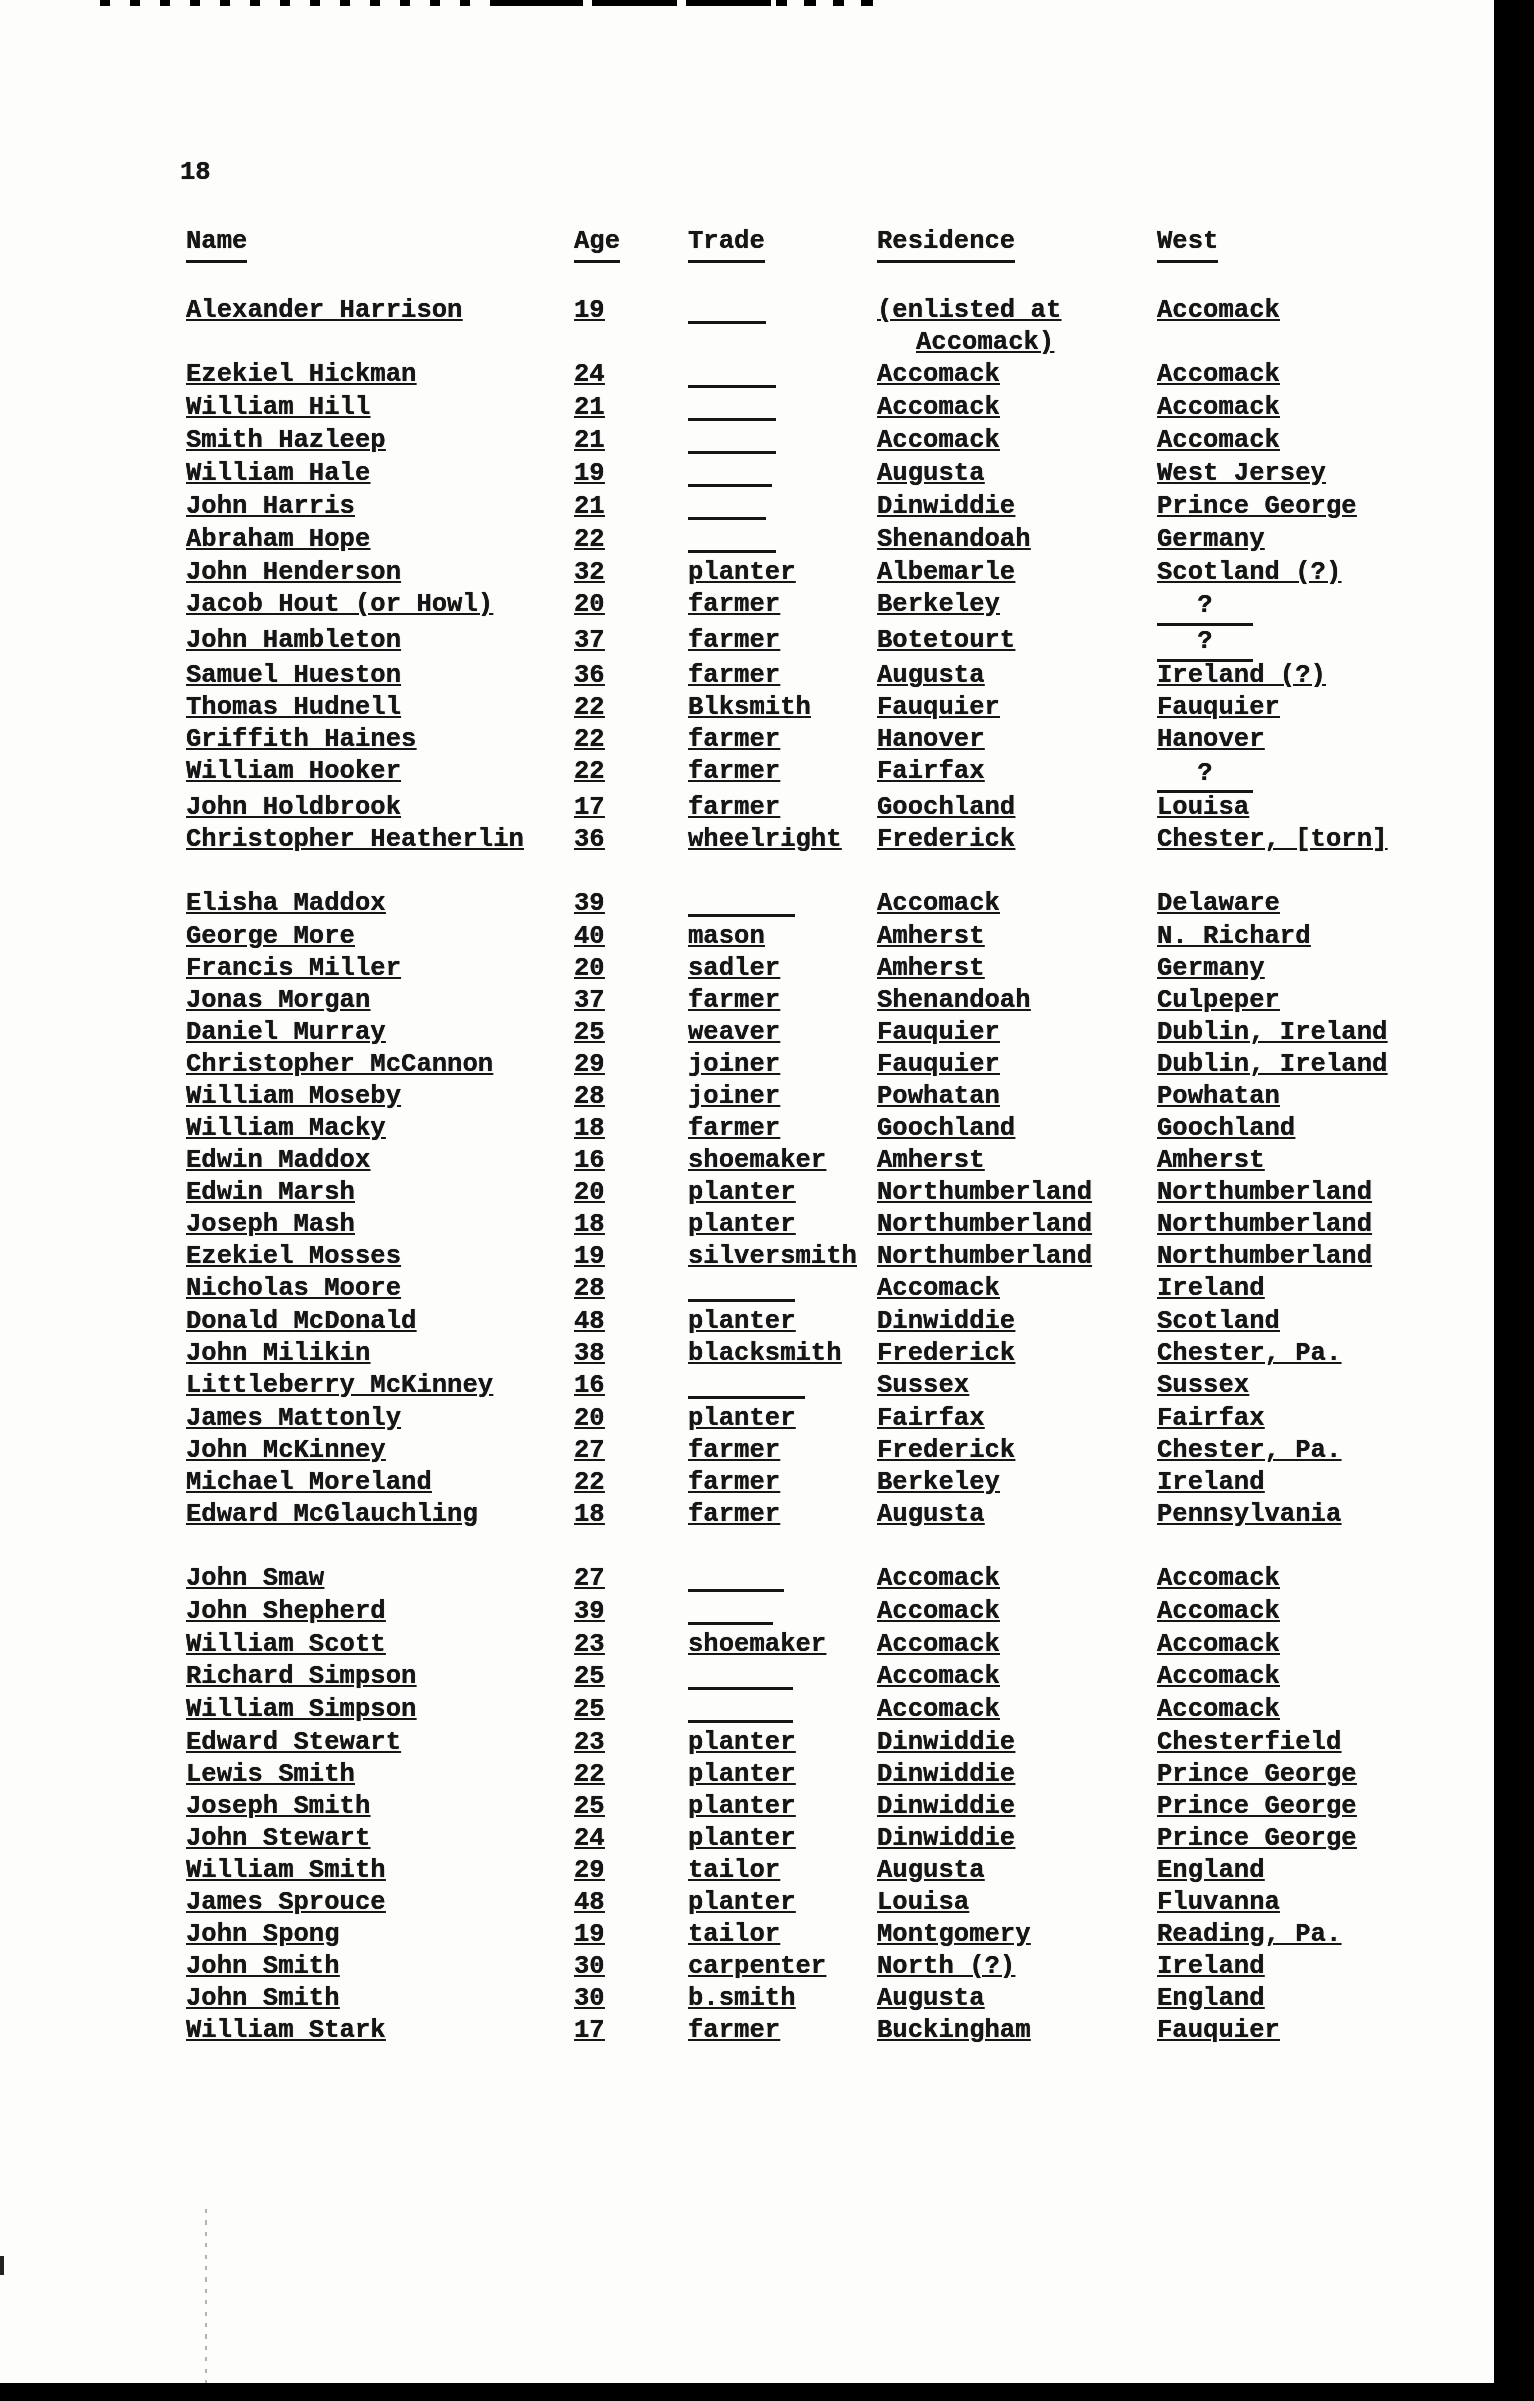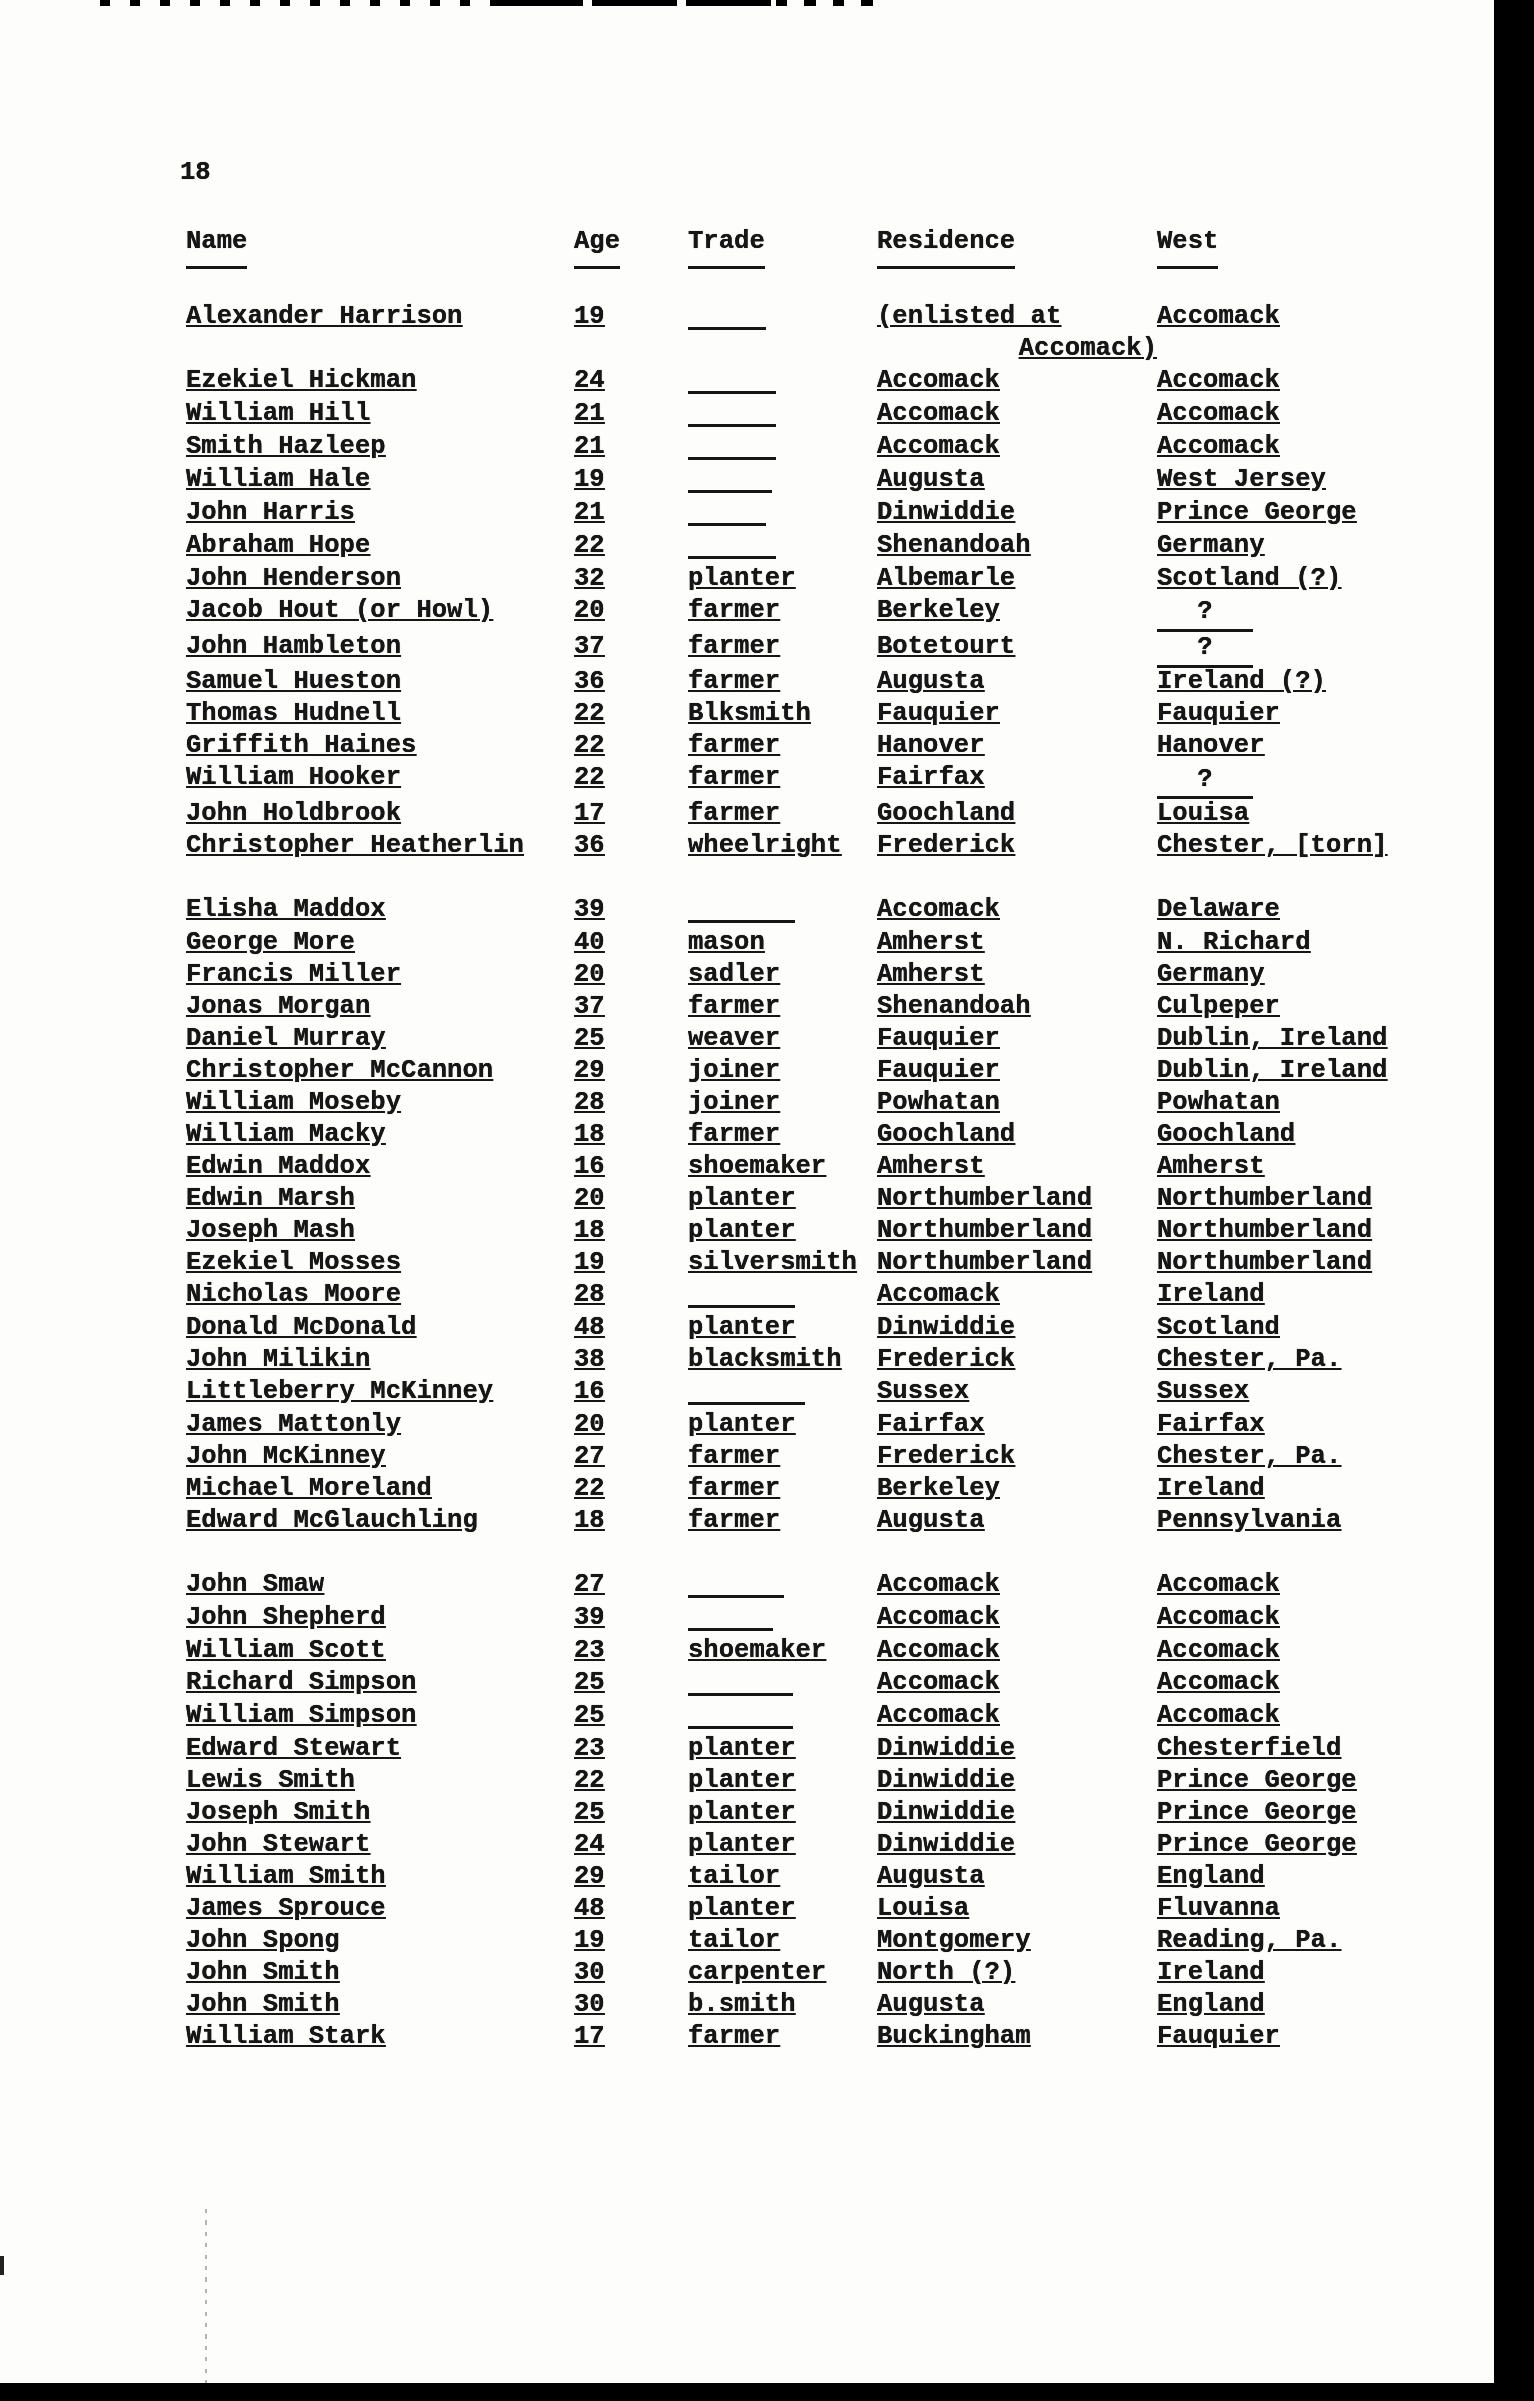--- a/index.html
+++ b/index.html
@@ -25,23 +25,23 @@
     position:absolute;left:180px;top:158px;
     font-size:25.6px;font-weight:bold;text-shadow:0 0 0.7px #000;
   }
   .muster-table{
     position:absolute;left:186px;top:226px;width:1308px;
     font-size:25.6px;font-weight:bold;line-height:32px;
     text-shadow:0 0 0.7px #000;
   }
   .row{display:grid;grid-template-columns:388px 114px 189px 280px auto;min-height:32px;align-items:start;}
   .cell{white-space:nowrap;}
-  .hul{border-bottom:3.6px solid #161616;padding-bottom:8px;display:inline-block;}
+  .hul{border-bottom:3.6px solid #161616;padding-bottom:2px;display:inline-block;}
   .group{margin-top:32px;text-decoration:underline;}
-  .res-line2{padding-left:39px;text-align:right;}
+  .res-line2{padding-left:39px;}
   .blank-line{
     display:inline-block;height:20px;border-bottom:3.6px solid #161616;
     position:relative;top:5.7px;
   }
   .unknown{
     display:inline-block;width:96px;text-align:center;
     border-bottom:3.6px solid #161616;padding-bottom:0.7px;
     position:relative;top:1.4px;
   }
 </style>

